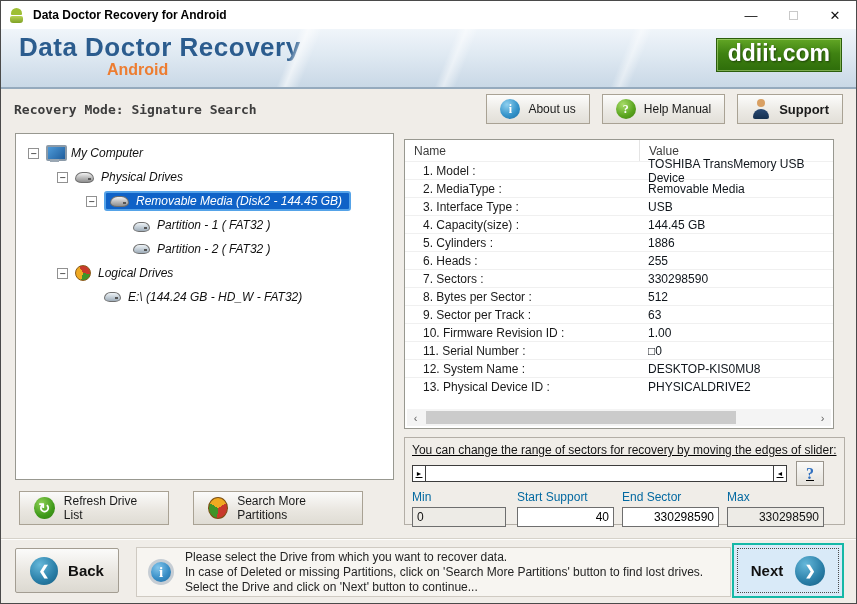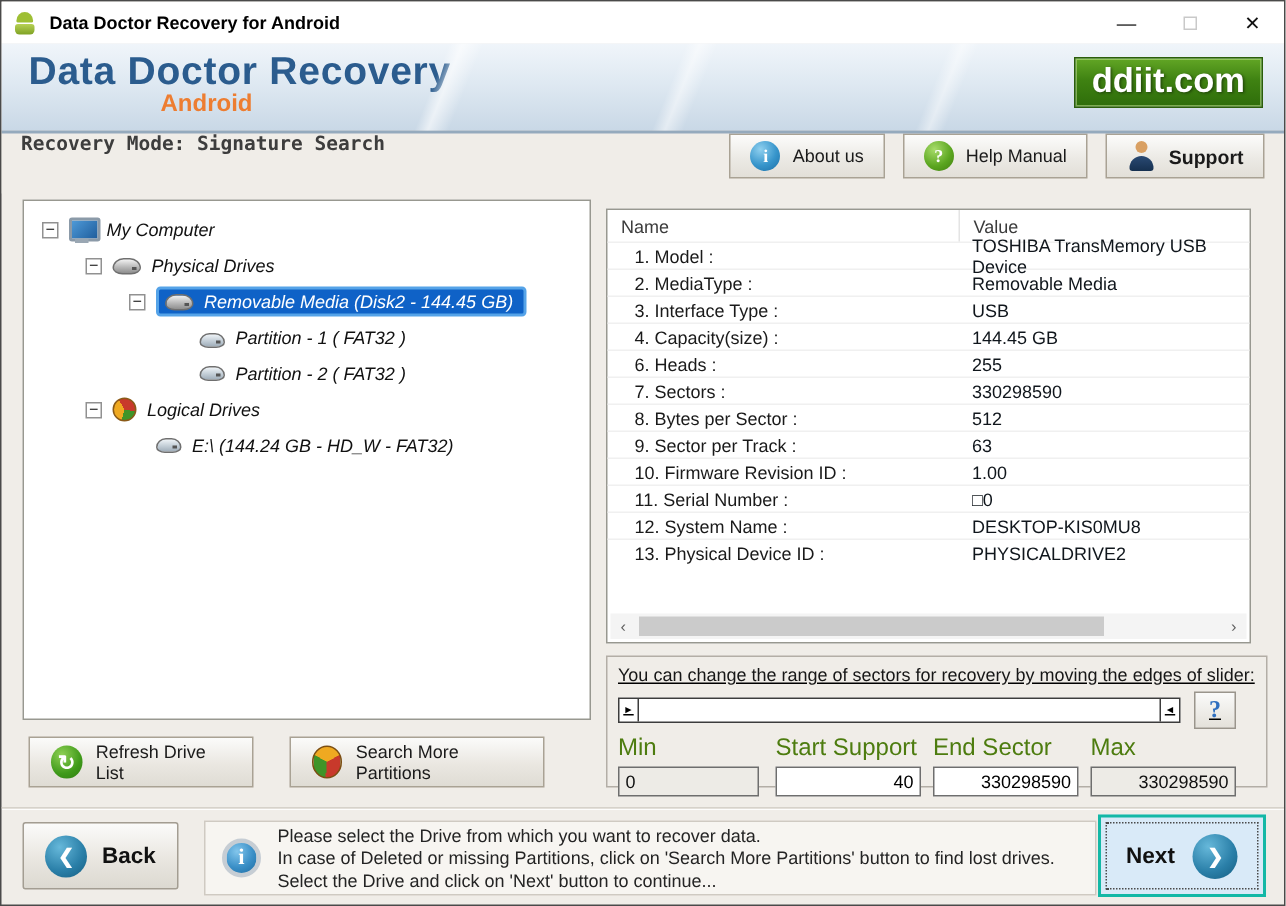--- a/index.html
+++ b/index.html
@@ -30,21 +30,21 @@
       transparent 52%, rgba(255,255,255,.5) 53%, transparent 54.4%,
       transparent 72%, rgba(255,255,255,.45) 73%, transparent 74.2%); }
   .brand { position:absolute; left:18px; top:3px; }
   .brand-title { font-size:26px; font-weight:bold; color:#2b5c8e; letter-spacing:.5px; }
   .brand-sub { font-size:16px; font-weight:bold; color:#ed7d31; margin-left:88px; margin-top:-2px; }
   .site-logo { position:absolute; right:14px; top:9px; z-index:2; padding:1px 11px 4px;
     background:linear-gradient(180deg,#62a625 0%,#3f8212 45%,#2e6d0a 100%);
     border:1px solid #2b5e0b; box-shadow:inset 0 0 0 1px rgba(190,225,140,.55);
     color:#fff; font-size:23px; font-weight:bold; text-shadow:1px 1px 2px rgba(0,0,0,.45); }
   
-  .modebar { height:40px; display:flex; align-items:flex-start; padding:0 13px; background:#f0ede8; }
+  .modebar { height:40px; display:flex; align-items:center; padding:0 13px; background:#f0ede8; }
   .mode-label { font-family:"DejaVu Sans Mono", monospace; font-weight:bold; font-size:13px; color:#3d3d3d; }
   .tb-group { margin-left:auto; display:flex; gap:12px; }
   .tb-btn { height:30px; display:flex; align-items:center; gap:8px; padding:0 13px;
     background:linear-gradient(#fcfcfb,#eceae5 55%,#e2dfd8);
     border:1px solid #a9a294; font-size:12px; color:#1a1a1a; cursor:default; }
   .tb-btn.support { font-weight:bold; font-size:13px; }
   .ball { width:20px; height:20px; border-radius:50%; display:flex; align-items:center; justify-content:center;
     color:#fff; font-weight:bold; font-size:12px; font-family:"Liberation Serif", serif; }
   .ball.blue { background:radial-gradient(circle at 35% 28%, #8fd0ef, #3795cb 55%, #1c6ea5); }
   .ball.green { background:radial-gradient(circle at 35% 28%, #a8dc6a, #5aa51f 58%, #417f10); }
@@ -114,21 +114,21 @@
     display:flex; justify-content:space-between; }
   .slider-handle { width:13px; height:100%; display:flex; align-items:center; justify-content:center;
     font-size:7px; color:#000; }
   .slider-handle.left { border-right:1px solid #3c3c3c; }
   .slider-handle.right { border-left:1px solid #3c3c3c; }
   .help-btn { width:28px; height:25px; background:linear-gradient(#fafaf9,#e4e1da);
     border:1px solid #9a958c; color:#2f6fbf; font-weight:bold; font-size:16px;
     display:flex; align-items:center; justify-content:center; font-family:"Liberation Serif",serif; }
   .fields-row { position:relative; margin-top:4px; height:40px; }
   .fld { position:absolute; top:0; }
-  .fld label { font-size:16px; color:#4d7c0f; display:block; margin-bottom:3px; }
+  .fld label { font-size:12px; color:#0369a1; display:block; margin-bottom:3px; }
   .fld input { width:97px; height:20px; border:1px solid #6e6e6e; font-size:12px; padding:0 4px;
     font-family:"Liberation Sans",sans-serif; color:#000; background:#fff; }
   .fld input.right { text-align:right; }
   .fld input:disabled { background:#edebe6; color:#111; }
   .fld.f-min { left:0; } .fld.f-min input { width:94px; }
   .fld.f-start { left:105px; }
   .fld.f-end { left:210px; }
   .fld.f-max { left:315px; }
   
   .footer { position:absolute; left:0; right:0; top:537px; height:66px;
@@ -273,20 +273,24 @@
     </div>
         <div class="pt-row">
       <span class="c1">3. Interface Type :</span>
       <span class="c2">USB</span>
     </div>
         <div class="pt-row">
       <span class="c1">4. Capacity(size) :</span>
       <span class="c2">144.45 GB</span>
     </div>
         <div class="pt-row">
+      <span class="c1">5. Cylinders :</span>
+      <span class="c2">1886</span>
+    </div>
+        <div class="pt-row">
       <span class="c1">6. Heads :</span>
       <span class="c2">255</span>
     </div>
         <div class="pt-row">
       <span class="c1">7. Sectors :</span>
       <span class="c2">330298590</span>
     </div>
         <div class="pt-row">
       <span class="c1">8. Bytes per Sector :</span>
       <span class="c2">512</span>

